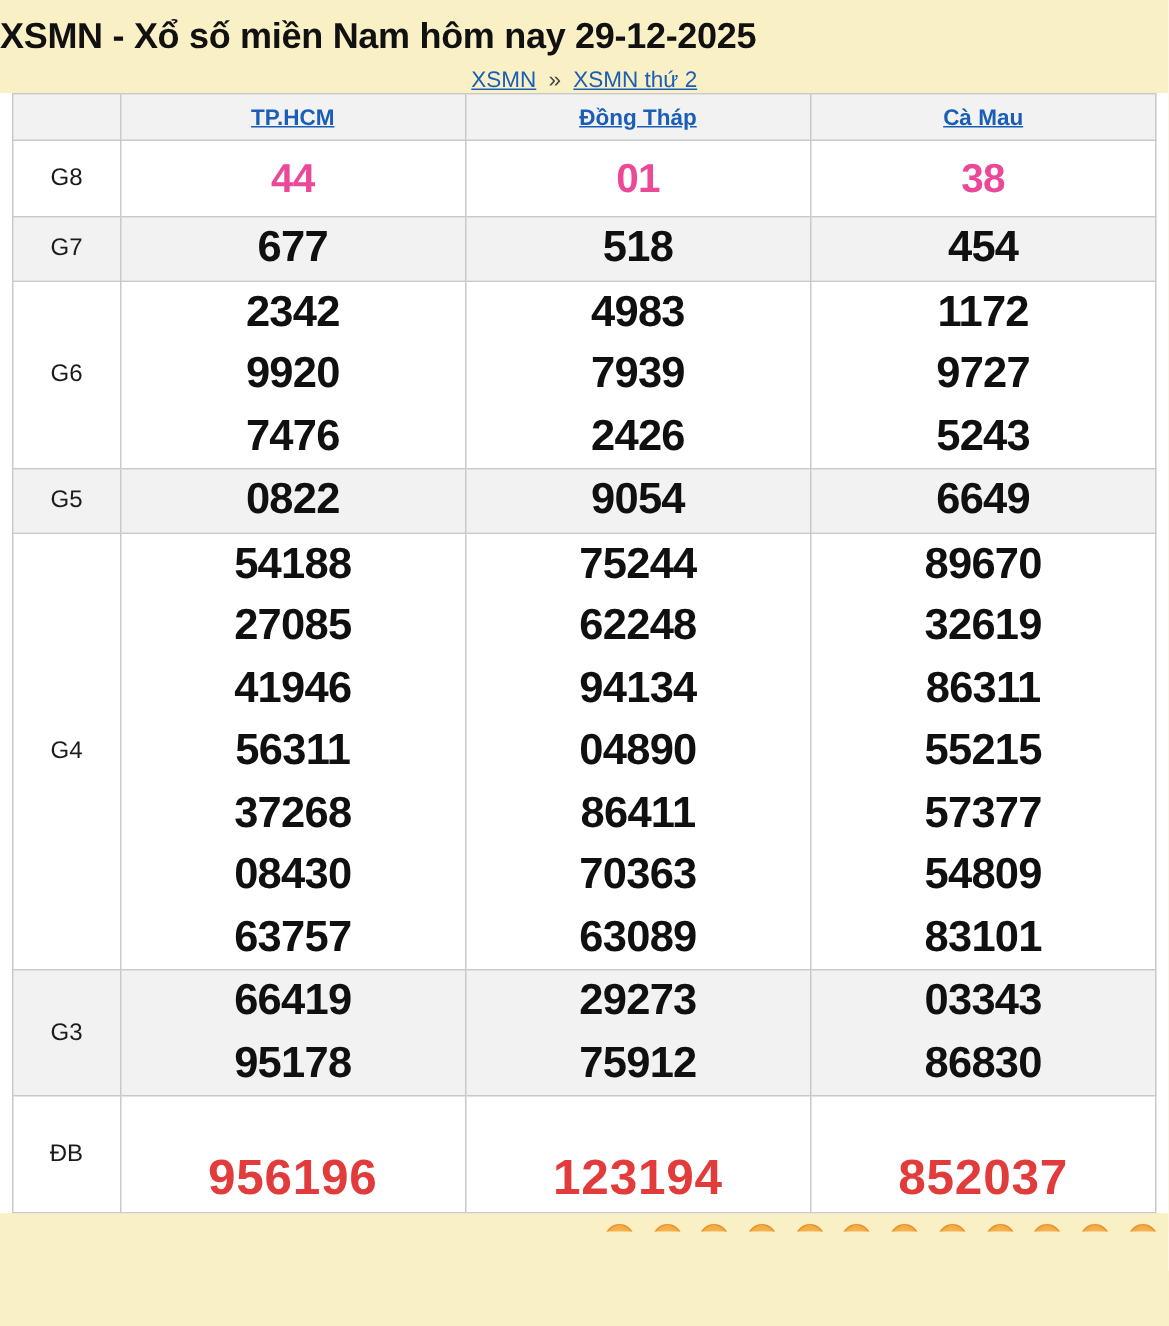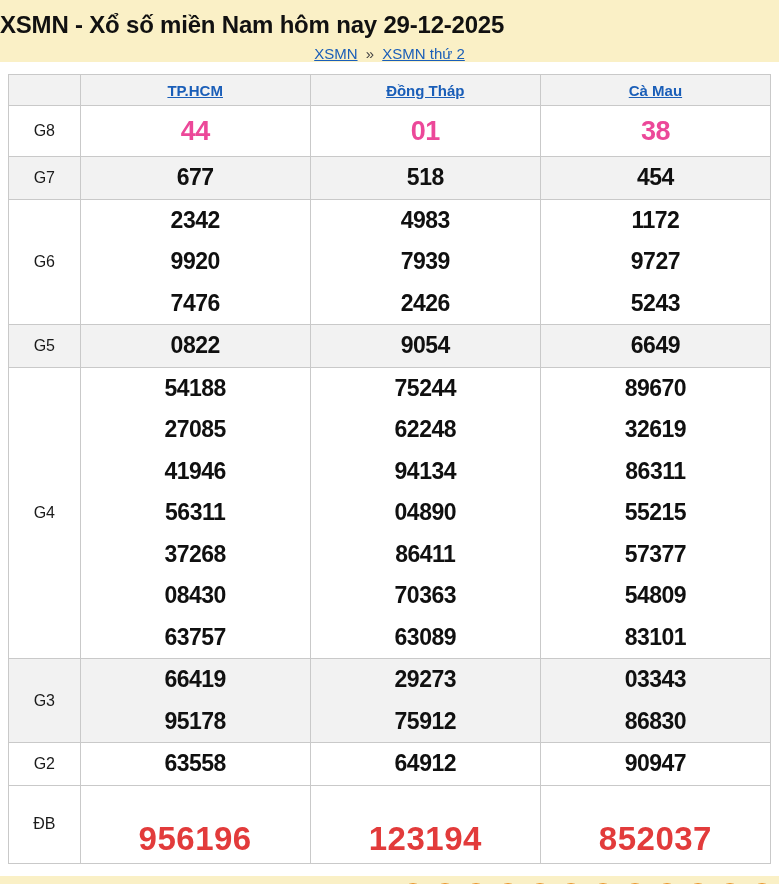--- a/index.html
+++ b/index.html
@@ -18,21 +18,21 @@
     text-align:center;font-size:15px;color:#333;
     margin-bottom:0;
   }
   .breadcrumb a{
     color:#1a5eb8;text-decoration:underline;cursor:pointer;
   }
   .breadcrumb .sep{color:#444;padding:0 4px;}
 
   .table-wrap{
     background:#ffffff;
-    padding:12px 8px;
+    padding:0 8px;
   }
   table.results{
     width:100%;
     border-collapse:collapse;
     table-layout:fixed;
   }
   table.results th, table.results td{
     border:1px solid #c9c9c9;
     padding:0;
     text-align:center;
@@ -49,21 +49,21 @@
   th.city a{
     color:#1a5eb8;font-weight:700;text-decoration:underline;cursor:pointer;
   }
   td.prize-label{
     font-size:16px;font-weight:400;color:#1b1b1b;
     background:inherit;
   }
   .line{
     height:41.5px;
     display:flex;align-items:center;justify-content:center;
-    font-size:23px;font-weight:700;color:#101010;
+    font-size:29px;font-weight:700;color:#101010;
     letter-spacing:-0.5px;
   }
   .line + .line{border-top:0;}
   tr.hl-g8 .line{
     height:50px;font-size:27px;color:#ec4899;
   }
   tr.hl-db .line{
     height:47px;font-size:33px;color:#e23b3b;letter-spacing:0.5px;margin-top:30px;
   }
 
@@ -205,32 +205,20 @@
           </td>
           <td>
             <div class="line">29273</div>
             <div class="line">75912</div>
           </td>
           <td>
             <div class="line">03343</div>
             <div class="line">86830</div>
           </td>
         </tr>
-        <tr class="plain">
-          <td class="prize-label">G2</td>
-          <td>
-            <div class="line">63558</div>
-          </td>
-          <td>
-            <div class="line">64912</div>
-          </td>
-          <td>
-            <div class="line">90947</div>
-          </td>
-        </tr>
         <tr class="plain hl-db">
           <td class="prize-label">ĐB</td>
           <td>
             <div class="line">956196</div>
           </td>
           <td>
             <div class="line">123194</div>
           </td>
           <td>
             <div class="line">852037</div>

